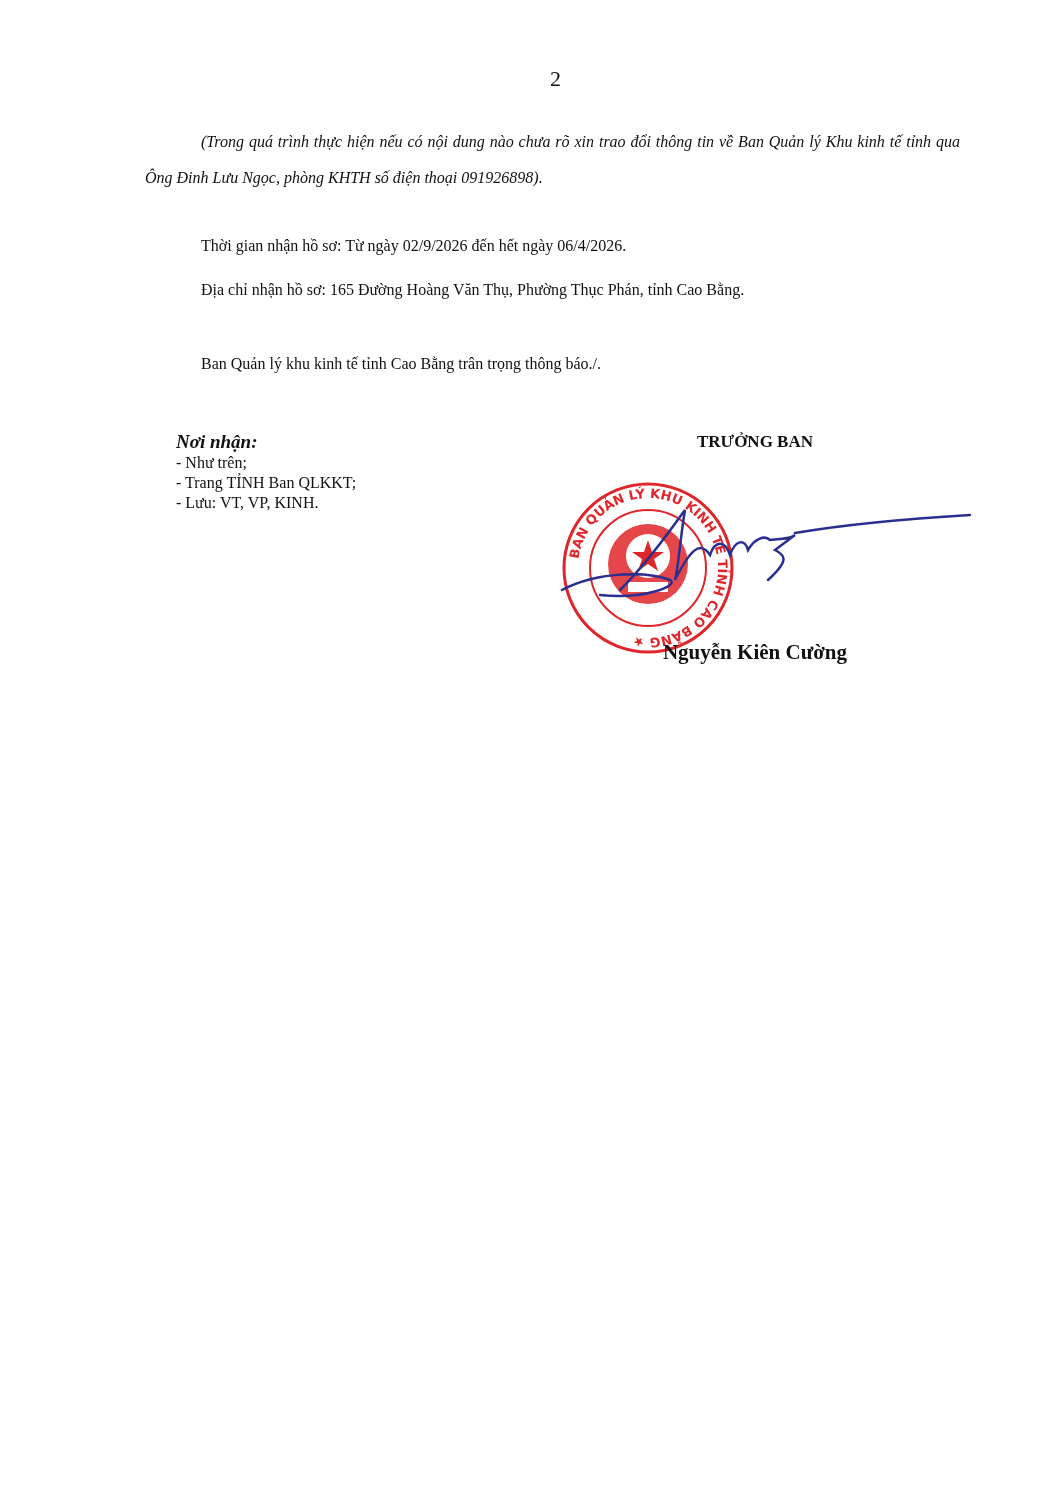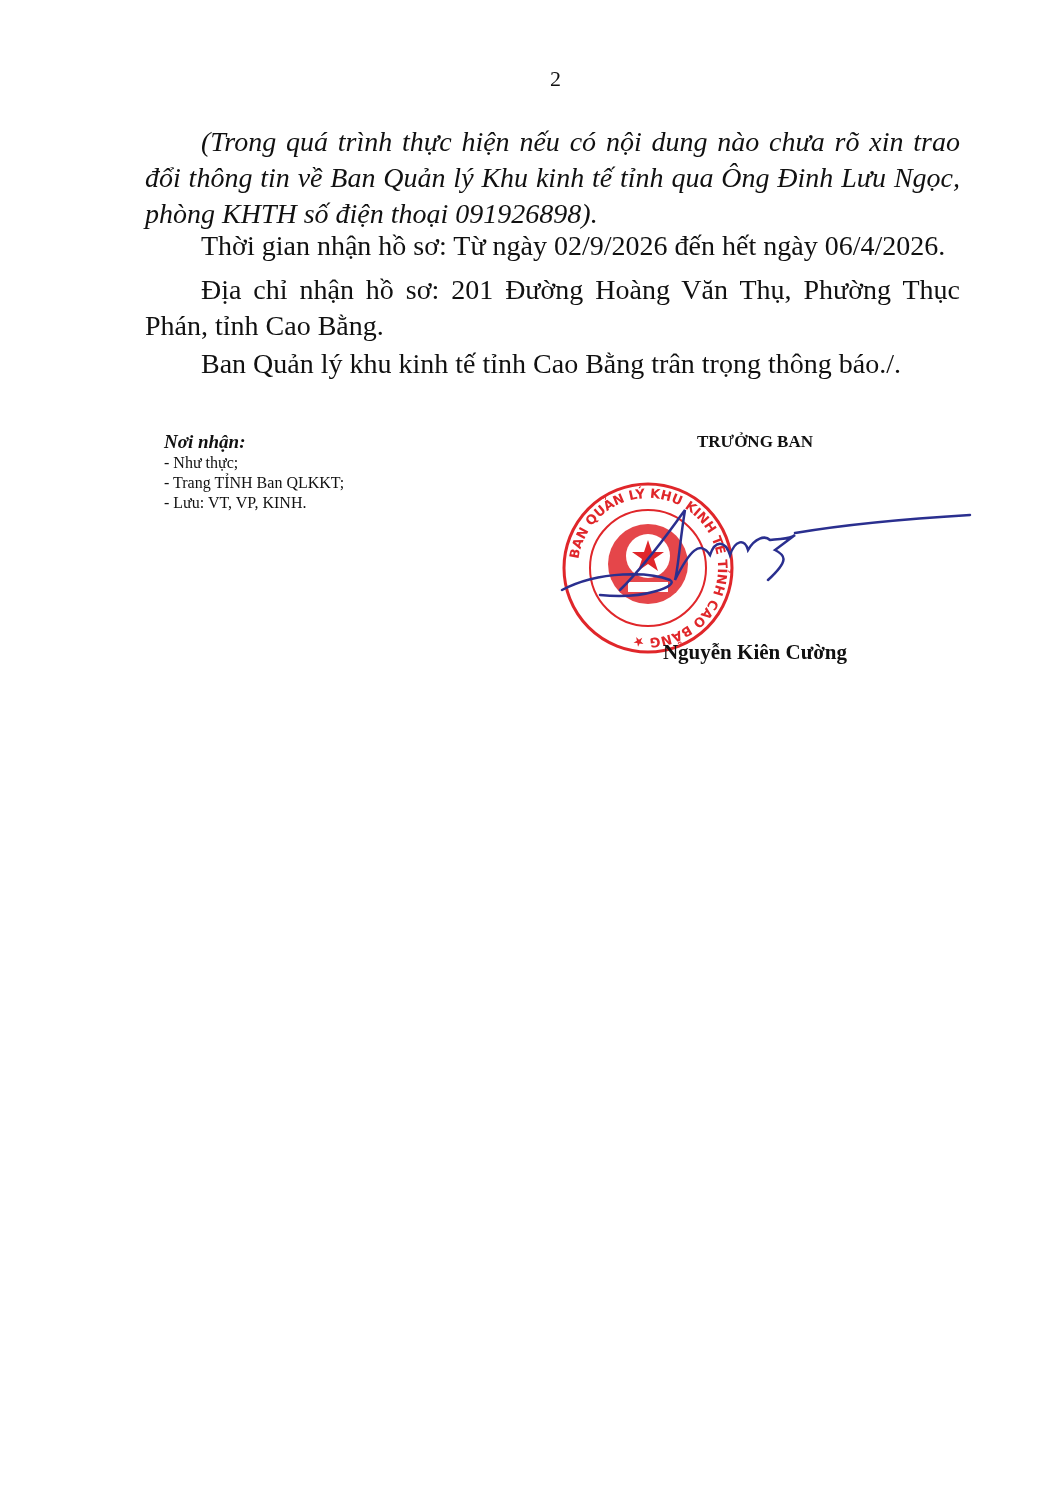--- a/index.html
+++ b/index.html
@@ -1,45 +1,45 @@
 <!DOCTYPE html>
 <html><head>
 <meta charset="utf-8">
 <style>
   html, body { margin:0; padding:0; background:#ffffff; }
   body { width:1061px; height:1500px; position:relative; overflow:hidden;
          font-family:"Liberation Serif", "DejaVu Serif", serif; color:#111; }
   .page-num { position:absolute; top:66px; left:0; width:1111px; text-align:center; font-size:22px; }
-  .para { position:absolute; left:145px; width:815px; font-size:28px; line-height:36px; text-align:justify; }
+  .para { position:absolute; left:145px; width:815px; font-size:16px; line-height:36px; text-align:justify; }
   .indent { text-indent:56px; }
   .italic { font-style:italic; }
   .p1 { top:124px; }
   .p2 { top:228px; }
   .p3 { top:272px; }
   .p4 { top:346px; }
-  .recipients { position:absolute; left:164px; top:432px; font-size:16px; line-height:20px; }
+  .recipients { position:absolute; left:176px; top:432px; font-size:16px; line-height:20px; }
   .recipients .title { font-weight:bold; font-style:italic; font-size:19px; margin-bottom:1px; }
   .sign-title { position:absolute; left:560px; width:390px; top:432px; text-align:center; font-weight:bold; font-size:17px; }
   .sign-name { position:absolute; left:560px; width:390px; top:640px; text-align:center; font-weight:bold; font-size:21px; }
   .stamp { position:absolute; left:558px; top:478px; width:180px; height:180px; }
   .signature { position:absolute; left:560px; top:500px; width:420px; height:110px; }
 </style>
 </head>
 <body>
 
 <div class="page-num">2</div>
 
 <div class="para indent italic p1">(Trong quá trình thực hiện nếu có nội dung nào chưa rõ xin trao đổi thông tin về Ban Quản lý Khu kinh tế tỉnh qua Ông Đinh Lưu Ngọc, phòng KHTH số điện thoại 091926898).</div>
 <div class="para indent p2">Thời gian nhận hồ sơ: Từ ngày 02/9/2026 đến hết ngày 06/4/2026.</div>
-<div class="para indent p3">Địa chỉ nhận hồ sơ: 201 Đường Hoàng Văn Thụ,  Phường Thục Phán, tỉnh Cao Bằng.</div>
+<div class="para indent p3">Địa chỉ nhận hồ sơ: 165 Đường Hoàng Văn Thụ,  Phường Thục Phán, tỉnh Cao Bằng.</div>
 <div class="para indent p4">Ban Quản lý khu kinh tế tỉnh Cao Bằng trân trọng thông báo./.</div>
 
 <div class="recipients">
   <div class="title">Nơi nhận:</div>
-  <div>- Như thực;</div>
+  <div>- Như trên;</div>
   <div>- Trang TỈNH Ban QLKKT;</div>
   <div>- Lưu: VT, VP, KINH.</div>
 </div>
 
 <div class="sign-title">TRƯỞNG BAN</div>
 
 <svg class="stamp" viewBox="0 0 180 180">
   <circle cx="90" cy="90" r="84" fill="none" stroke="#e0262a" stroke-width="3"></circle>
   <circle cx="90" cy="90" r="58" fill="none" stroke="#e0262a" stroke-width="2"></circle>
   <defs>

